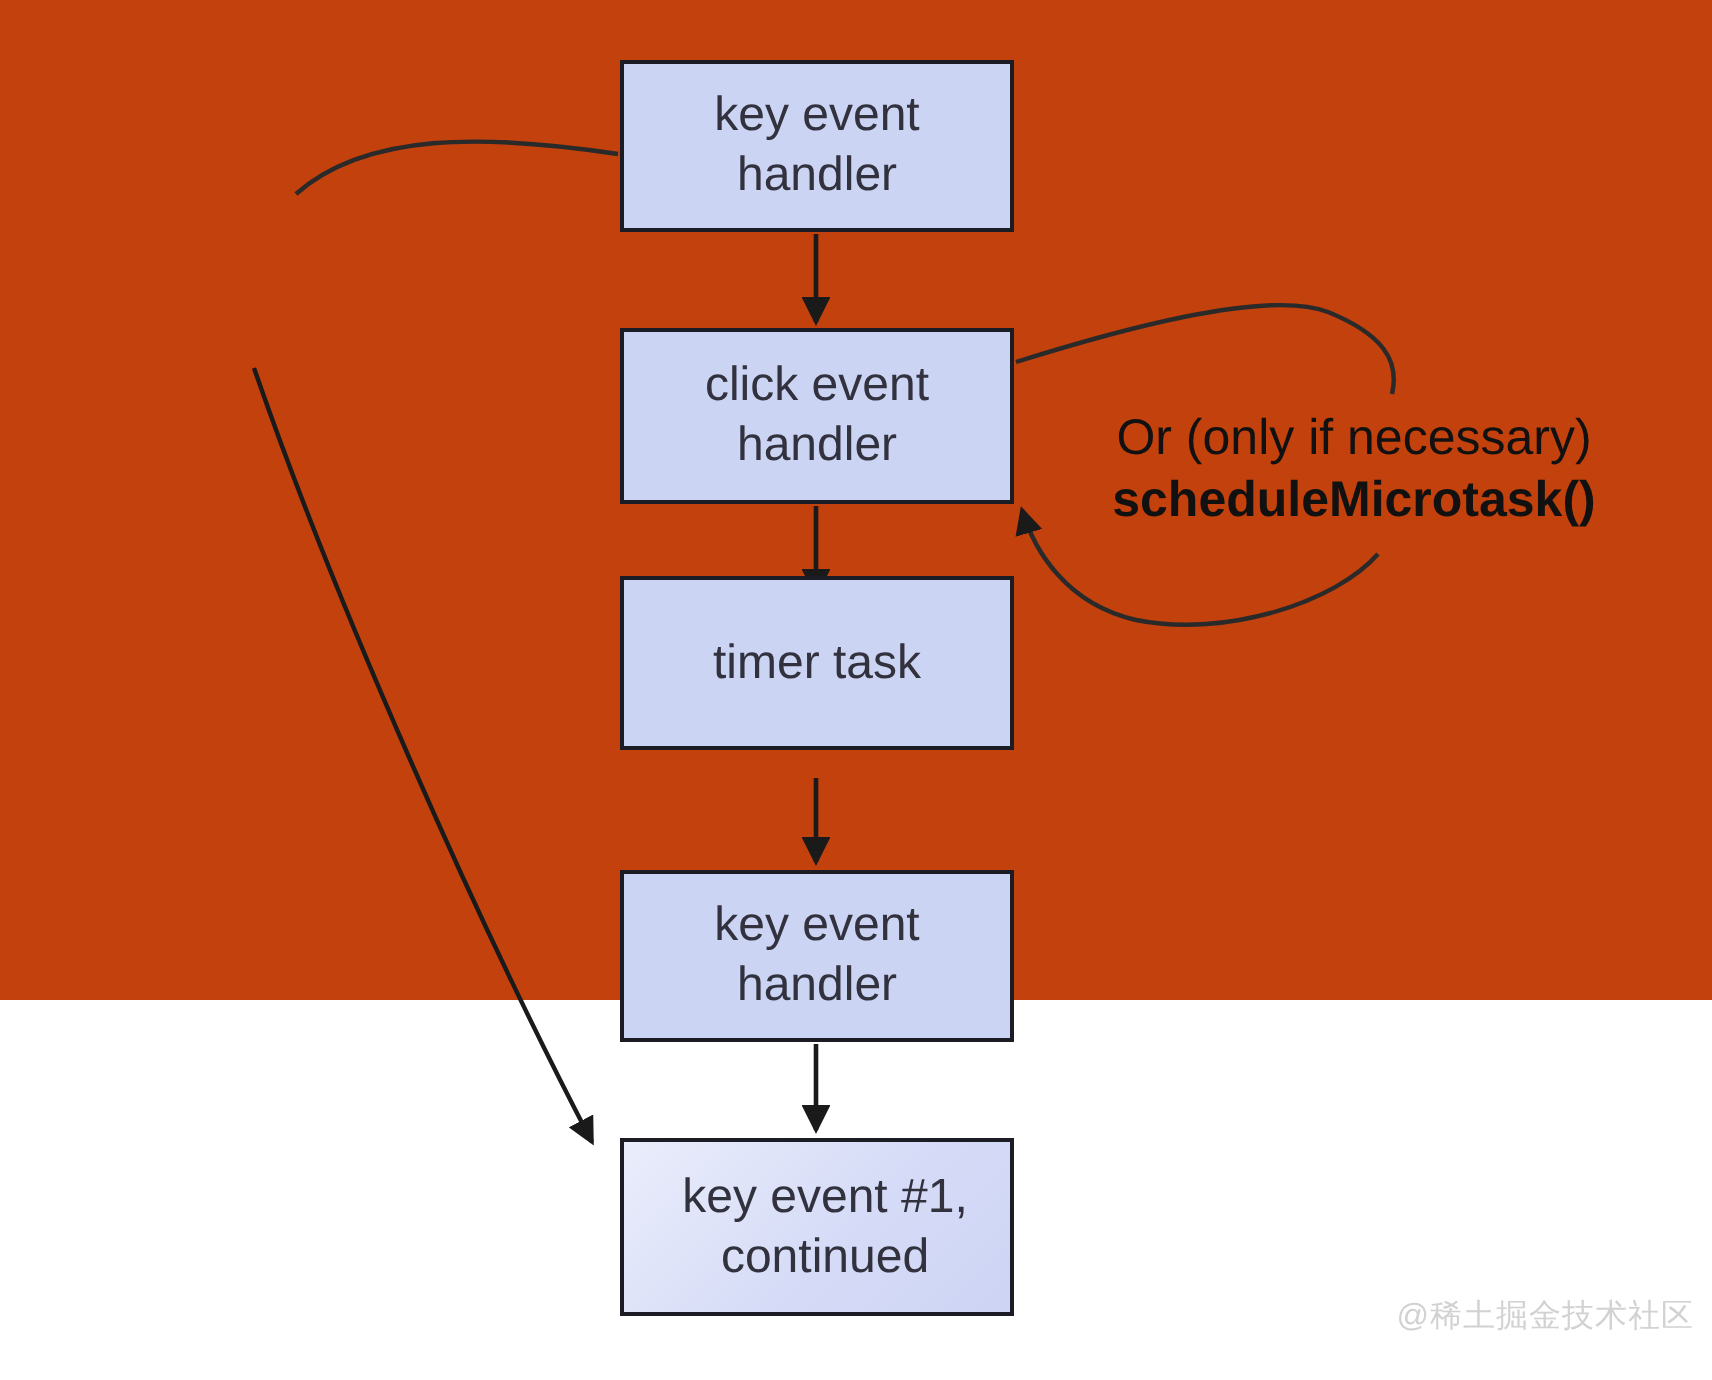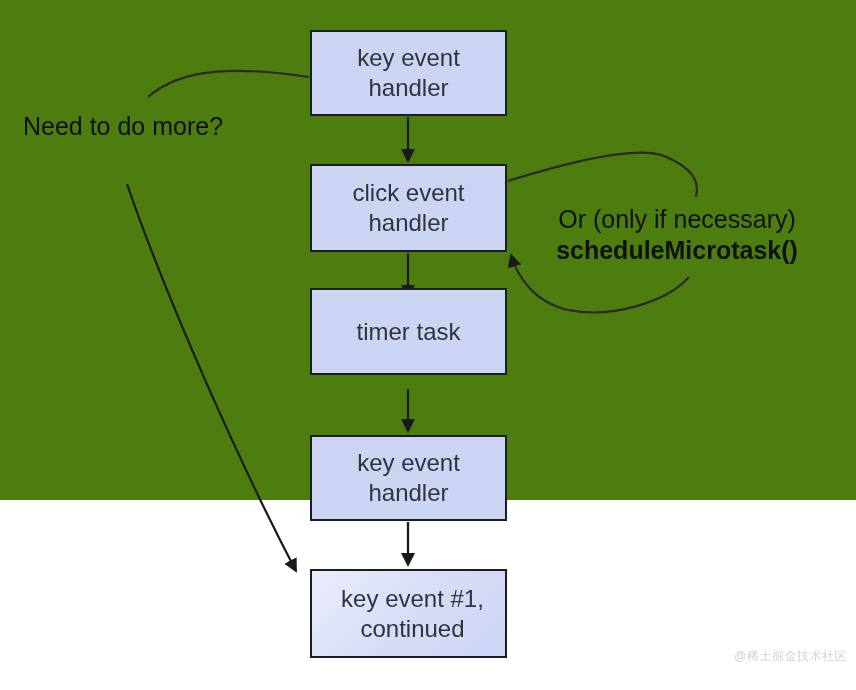--- a/index.html
+++ b/index.html
@@ -6,21 +6,21 @@
   html, body { width: 856px; height: 690px; }
   body {
     font-family: "Liberation Sans", sans-serif;
     background: #ffffff;
     overflow: hidden;
   }
   .stage {
     position: relative;
     width: 856px;
     height: 500px;
-    background: #4d7c0f;
+    background: #c2410c;
   }
   svg.connectors {
     position: absolute;
     left: 0; top: 0;
     width: 856px; height: 690px;
     pointer-events: none;
   }
   .node {
     position: absolute;
     left: 310px;
@@ -55,21 +55,21 @@
   }
   .annotation .bold { font-weight: bold; }
   #future-note { left: 4px; top: 110px; width: 238px; }
   #microtask-note { left: 532px; top: 204px; width: 290px; line-height: 31px; }
   .watermark {
     position: absolute;
     left: 672px;
     top: 648px;
     width: 175px;
     color: #d2d2d2;
-    font-size: 12px;
+    font-size: 16px;
     text-align: right;
     letter-spacing: 0.5px;
   }
 </style>
 </head>
 <body>
 
 <div class="stage">
 
   <svg class="connectors" viewBox="0 0 856 690" xmlns="http://www.w3.org/2000/svg">
@@ -103,21 +103,20 @@
     <span>timer task</span>
   </div>
   <div class="node" id="node-4">
     <span>key event handler</span>
   </div>
   <div class="node light" id="node-5">
     <span>key event #1, continued</span>
   </div>
 
   <div class="annotation" id="future-note">
-    <div>Need to do more?</div>
   </div>
 
   <div class="annotation" id="microtask-note">
     <div>Or (only if necessary)</div>
     <div class="bold">scheduleMicrotask()</div>
   </div>
 
   <div class="watermark">@稀土掘金技术社区</div>
 
 </div>

